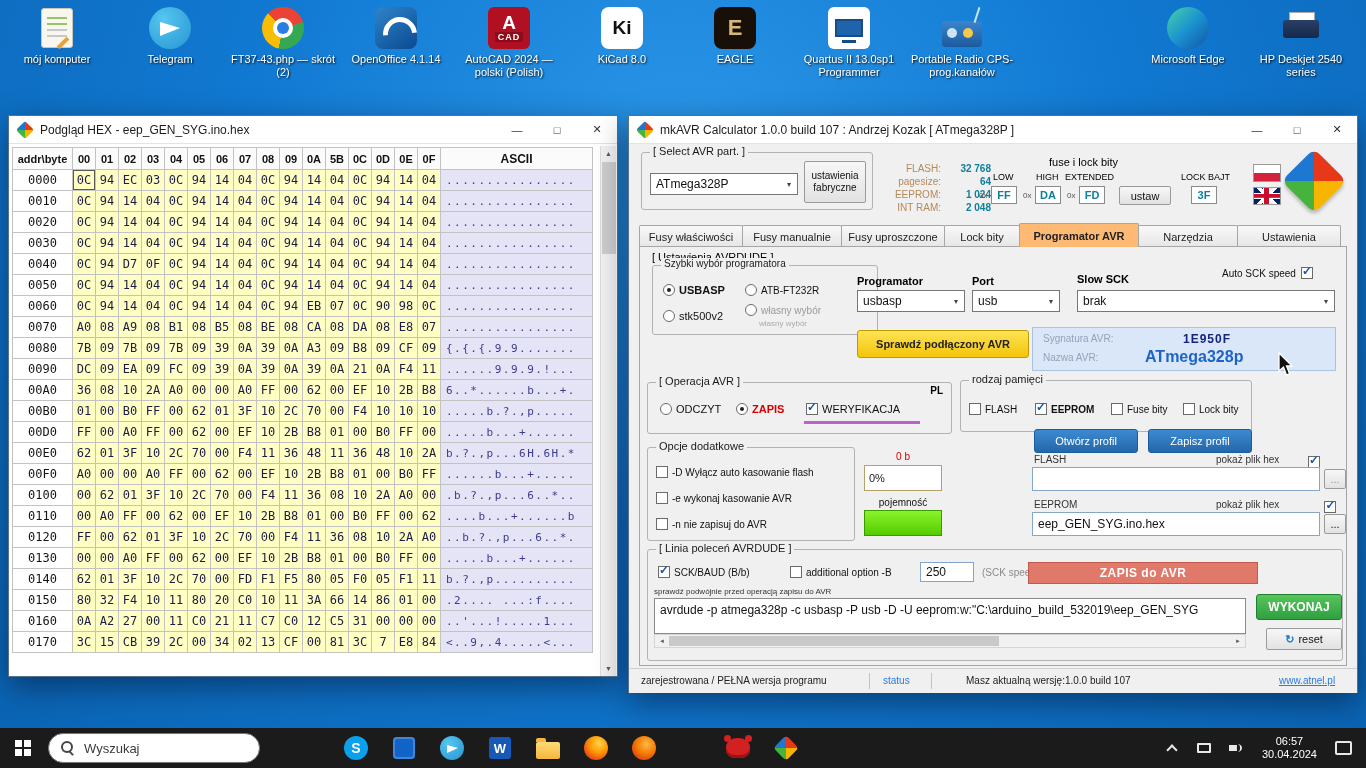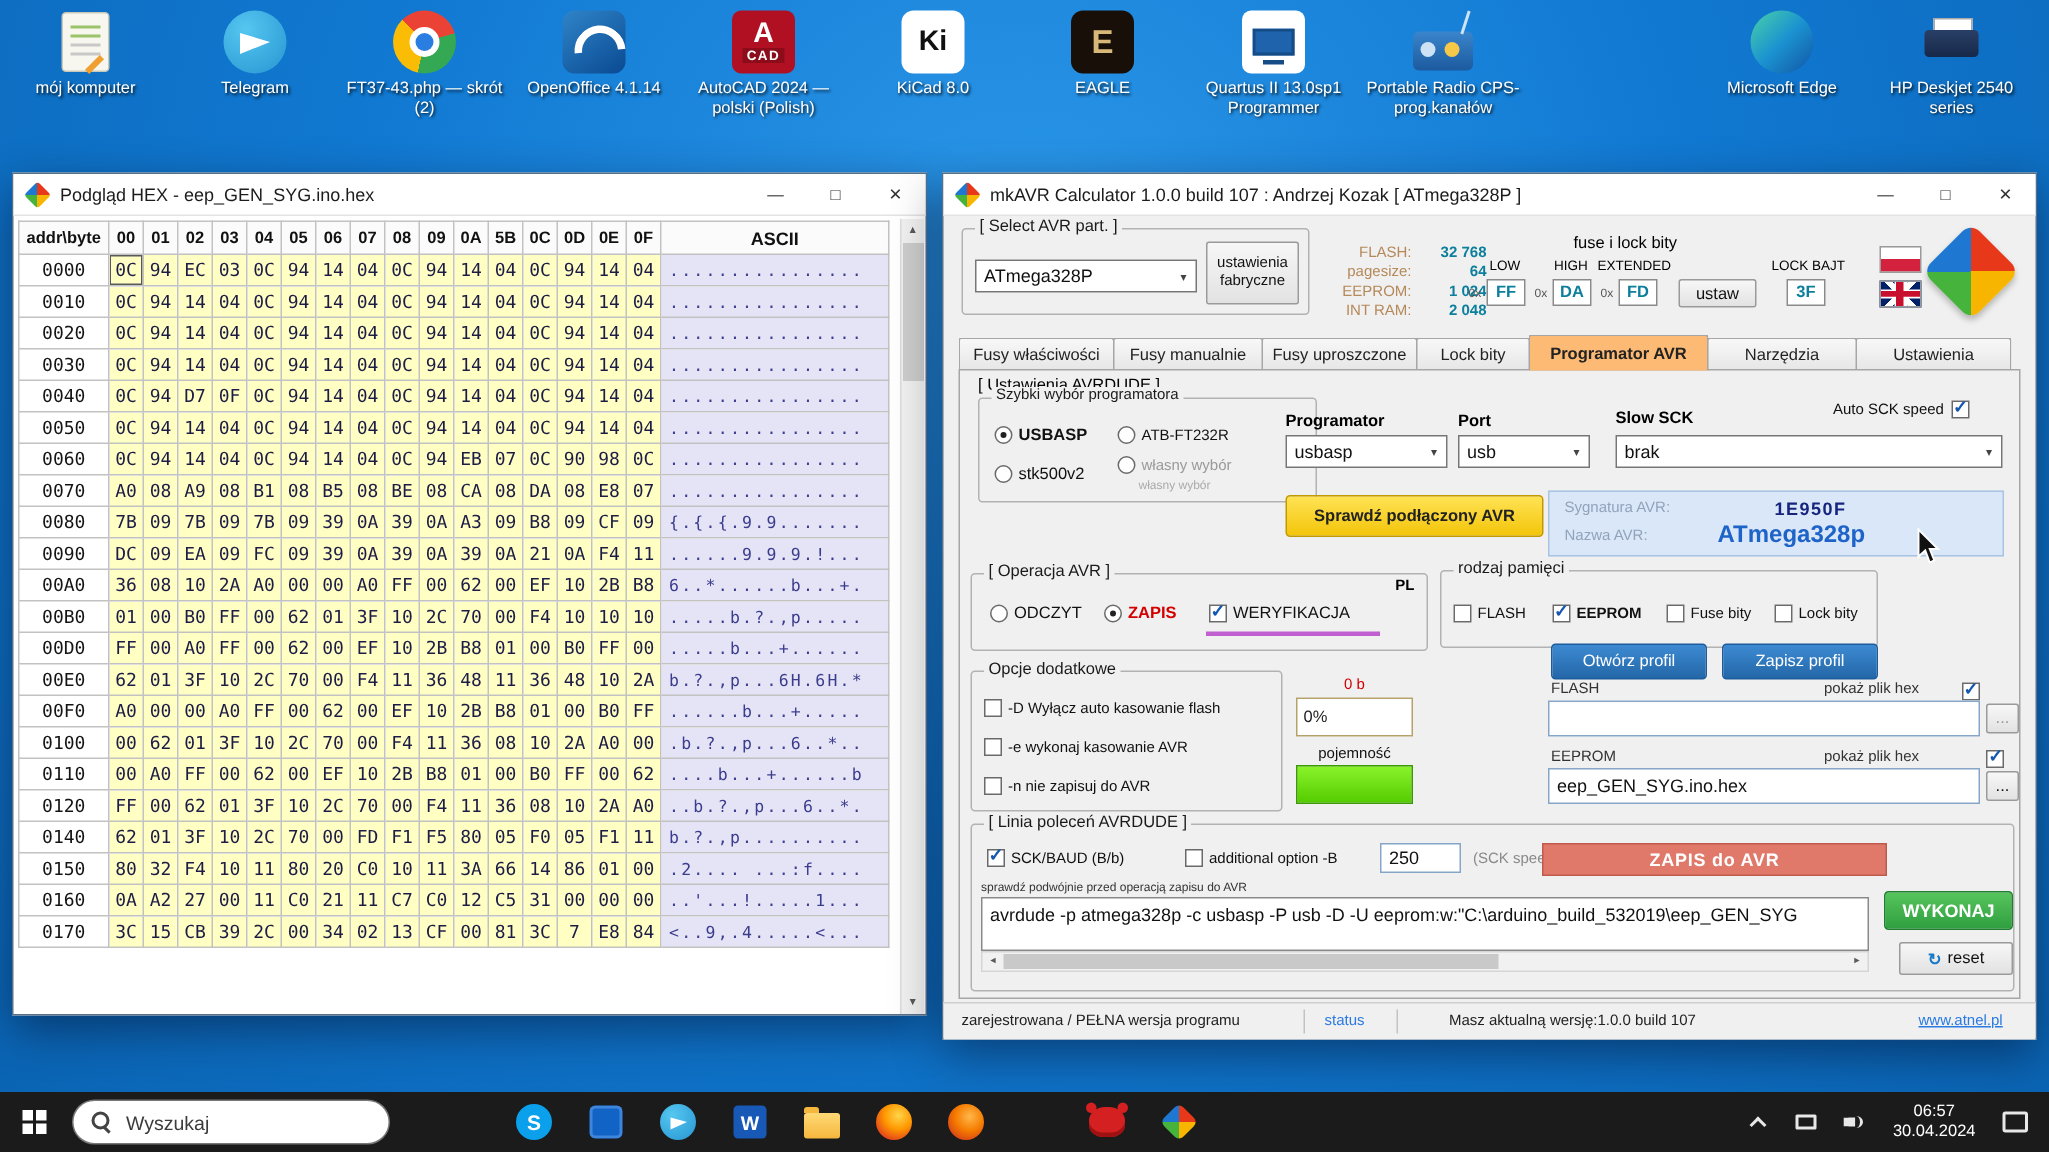--- a/index.html
+++ b/index.html
@@ -612,20 +612,40 @@
           <td class="byte">F4</td>
           <td class="byte">11</td>
           <td class="byte">36</td>
           <td class="byte">08</td>
           <td class="byte">10</td>
           <td class="byte">2A</td>
           <td class="byte">A0</td>
           <td class="ascii">..b.?.,p...6..*.</td>
         </tr>
         <tr>
+          <td class="addr">0130</td>
+          <td class="byte">00</td>
+          <td class="byte">00</td>
+          <td class="byte">A0</td>
+          <td class="byte">FF</td>
+          <td class="byte">00</td>
+          <td class="byte">62</td>
+          <td class="byte">00</td>
+          <td class="byte">EF</td>
+          <td class="byte">10</td>
+          <td class="byte">2B</td>
+          <td class="byte">B8</td>
+          <td class="byte">01</td>
+          <td class="byte">00</td>
+          <td class="byte">B0</td>
+          <td class="byte">FF</td>
+          <td class="byte">00</td>
+          <td class="ascii">.....b...+......</td>
+        </tr>
+        <tr>
           <td class="addr">0140</td>
           <td class="byte">62</td>
           <td class="byte">01</td>
           <td class="byte">3F</td>
           <td class="byte">10</td>
           <td class="byte">2C</td>
           <td class="byte">70</td>
           <td class="byte">00</td>
           <td class="byte">FD</td>
           <td class="byte">F1</td>

